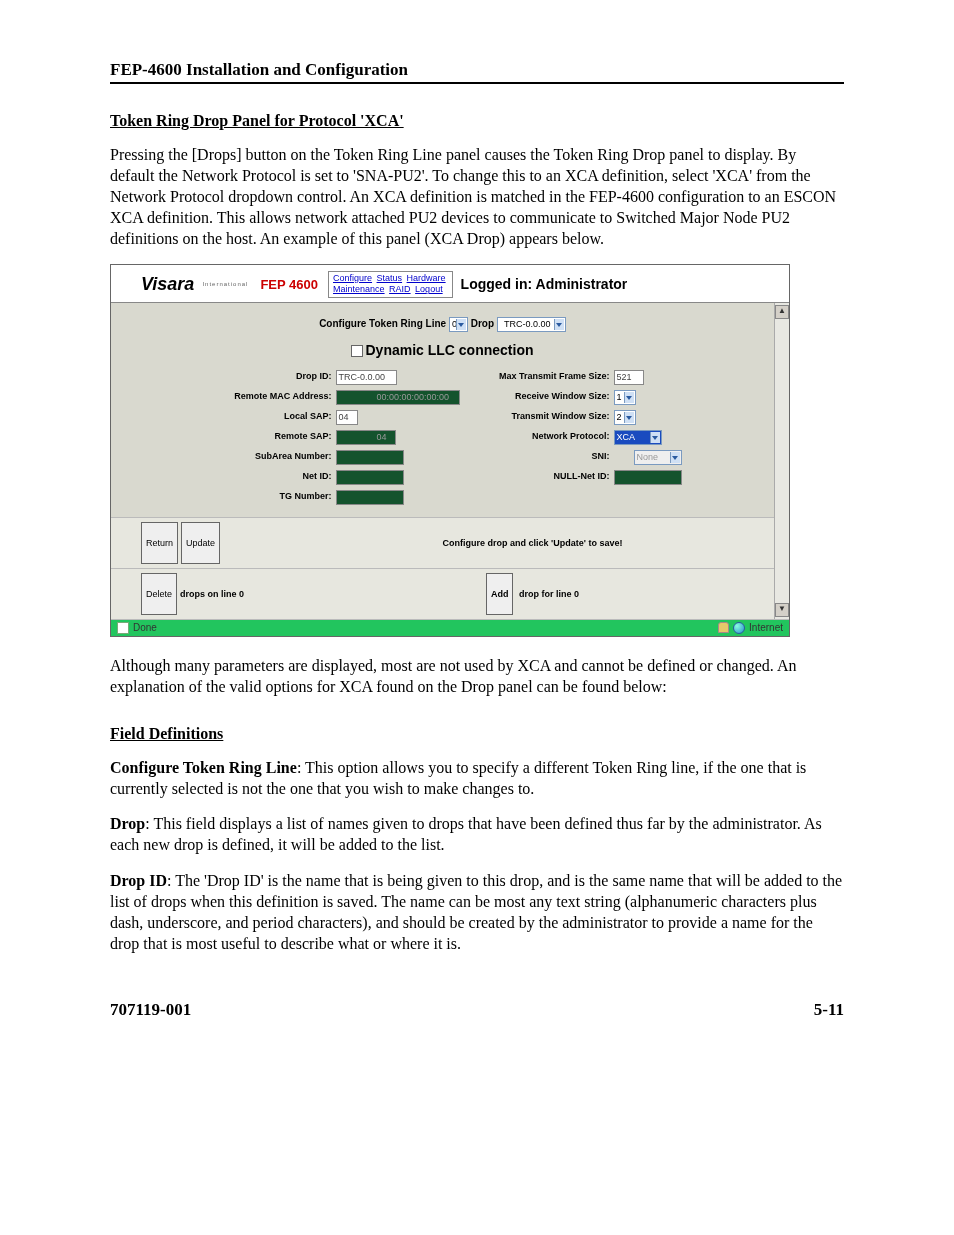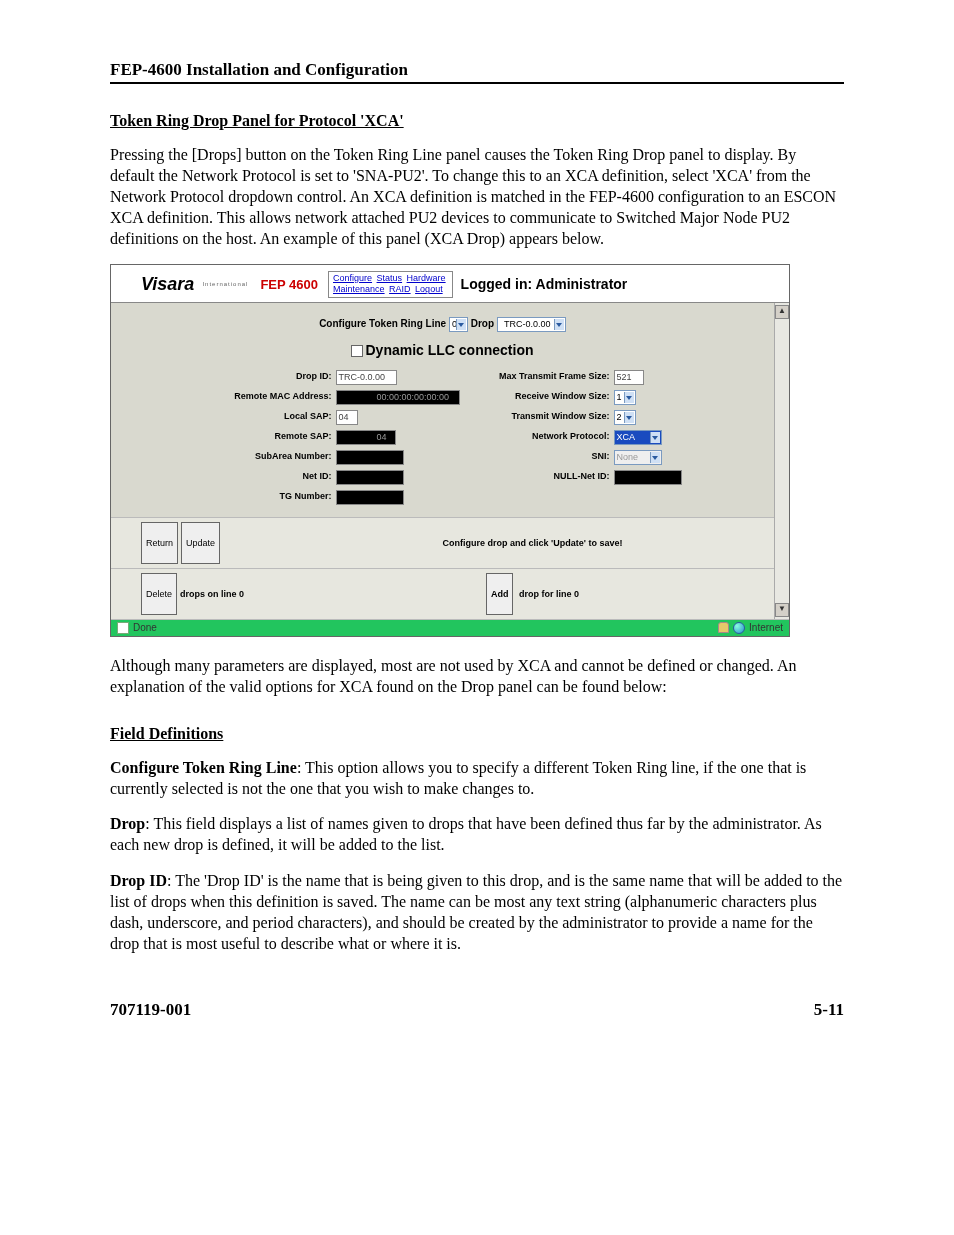--- a/index.html
+++ b/index.html
@@ -142,33 +142,33 @@
   .mini-select::before{
     content:"";
     position:absolute;
     right:3px; top:5px;
     border-left:3px solid transparent;
     border-right:3px solid transparent;
     border-top:4px solid #2a5aa0;
     z-index:2;
   }
   .mini-select.sel-dark { background:#1a4bbf; color:#fff; }
-  .mini-select.disabled { color:#999; background:#efefef; }
+  .mini-select.disabled { color:#999; background:#efefef;margin-left:20px; }
   .mini-input {
     display:inline-block;
     background:#fff;
     border:1px solid #888;
     font-size:9px;
     padding:0 2px;
     color:#444;
     height:13px;
     line-height:13px;
     vertical-align:middle;
   }
-  .mini-input.grey { background:#000000; color:#999;padding-left:40px; }
+  .mini-input.grey { background:#14532d; color:#999;padding-left:40px; }
 
   .dyn-row { text-align:center; margin:6px 0 12px 0; font-weight:bold; font-size:14px;}
   .chkbox {
     display:inline-block;
     width:10px; height:10px;
     border:1px solid #666;
     background:#fff;
     vertical-align:middle;
     margin-right:2px;
   }

